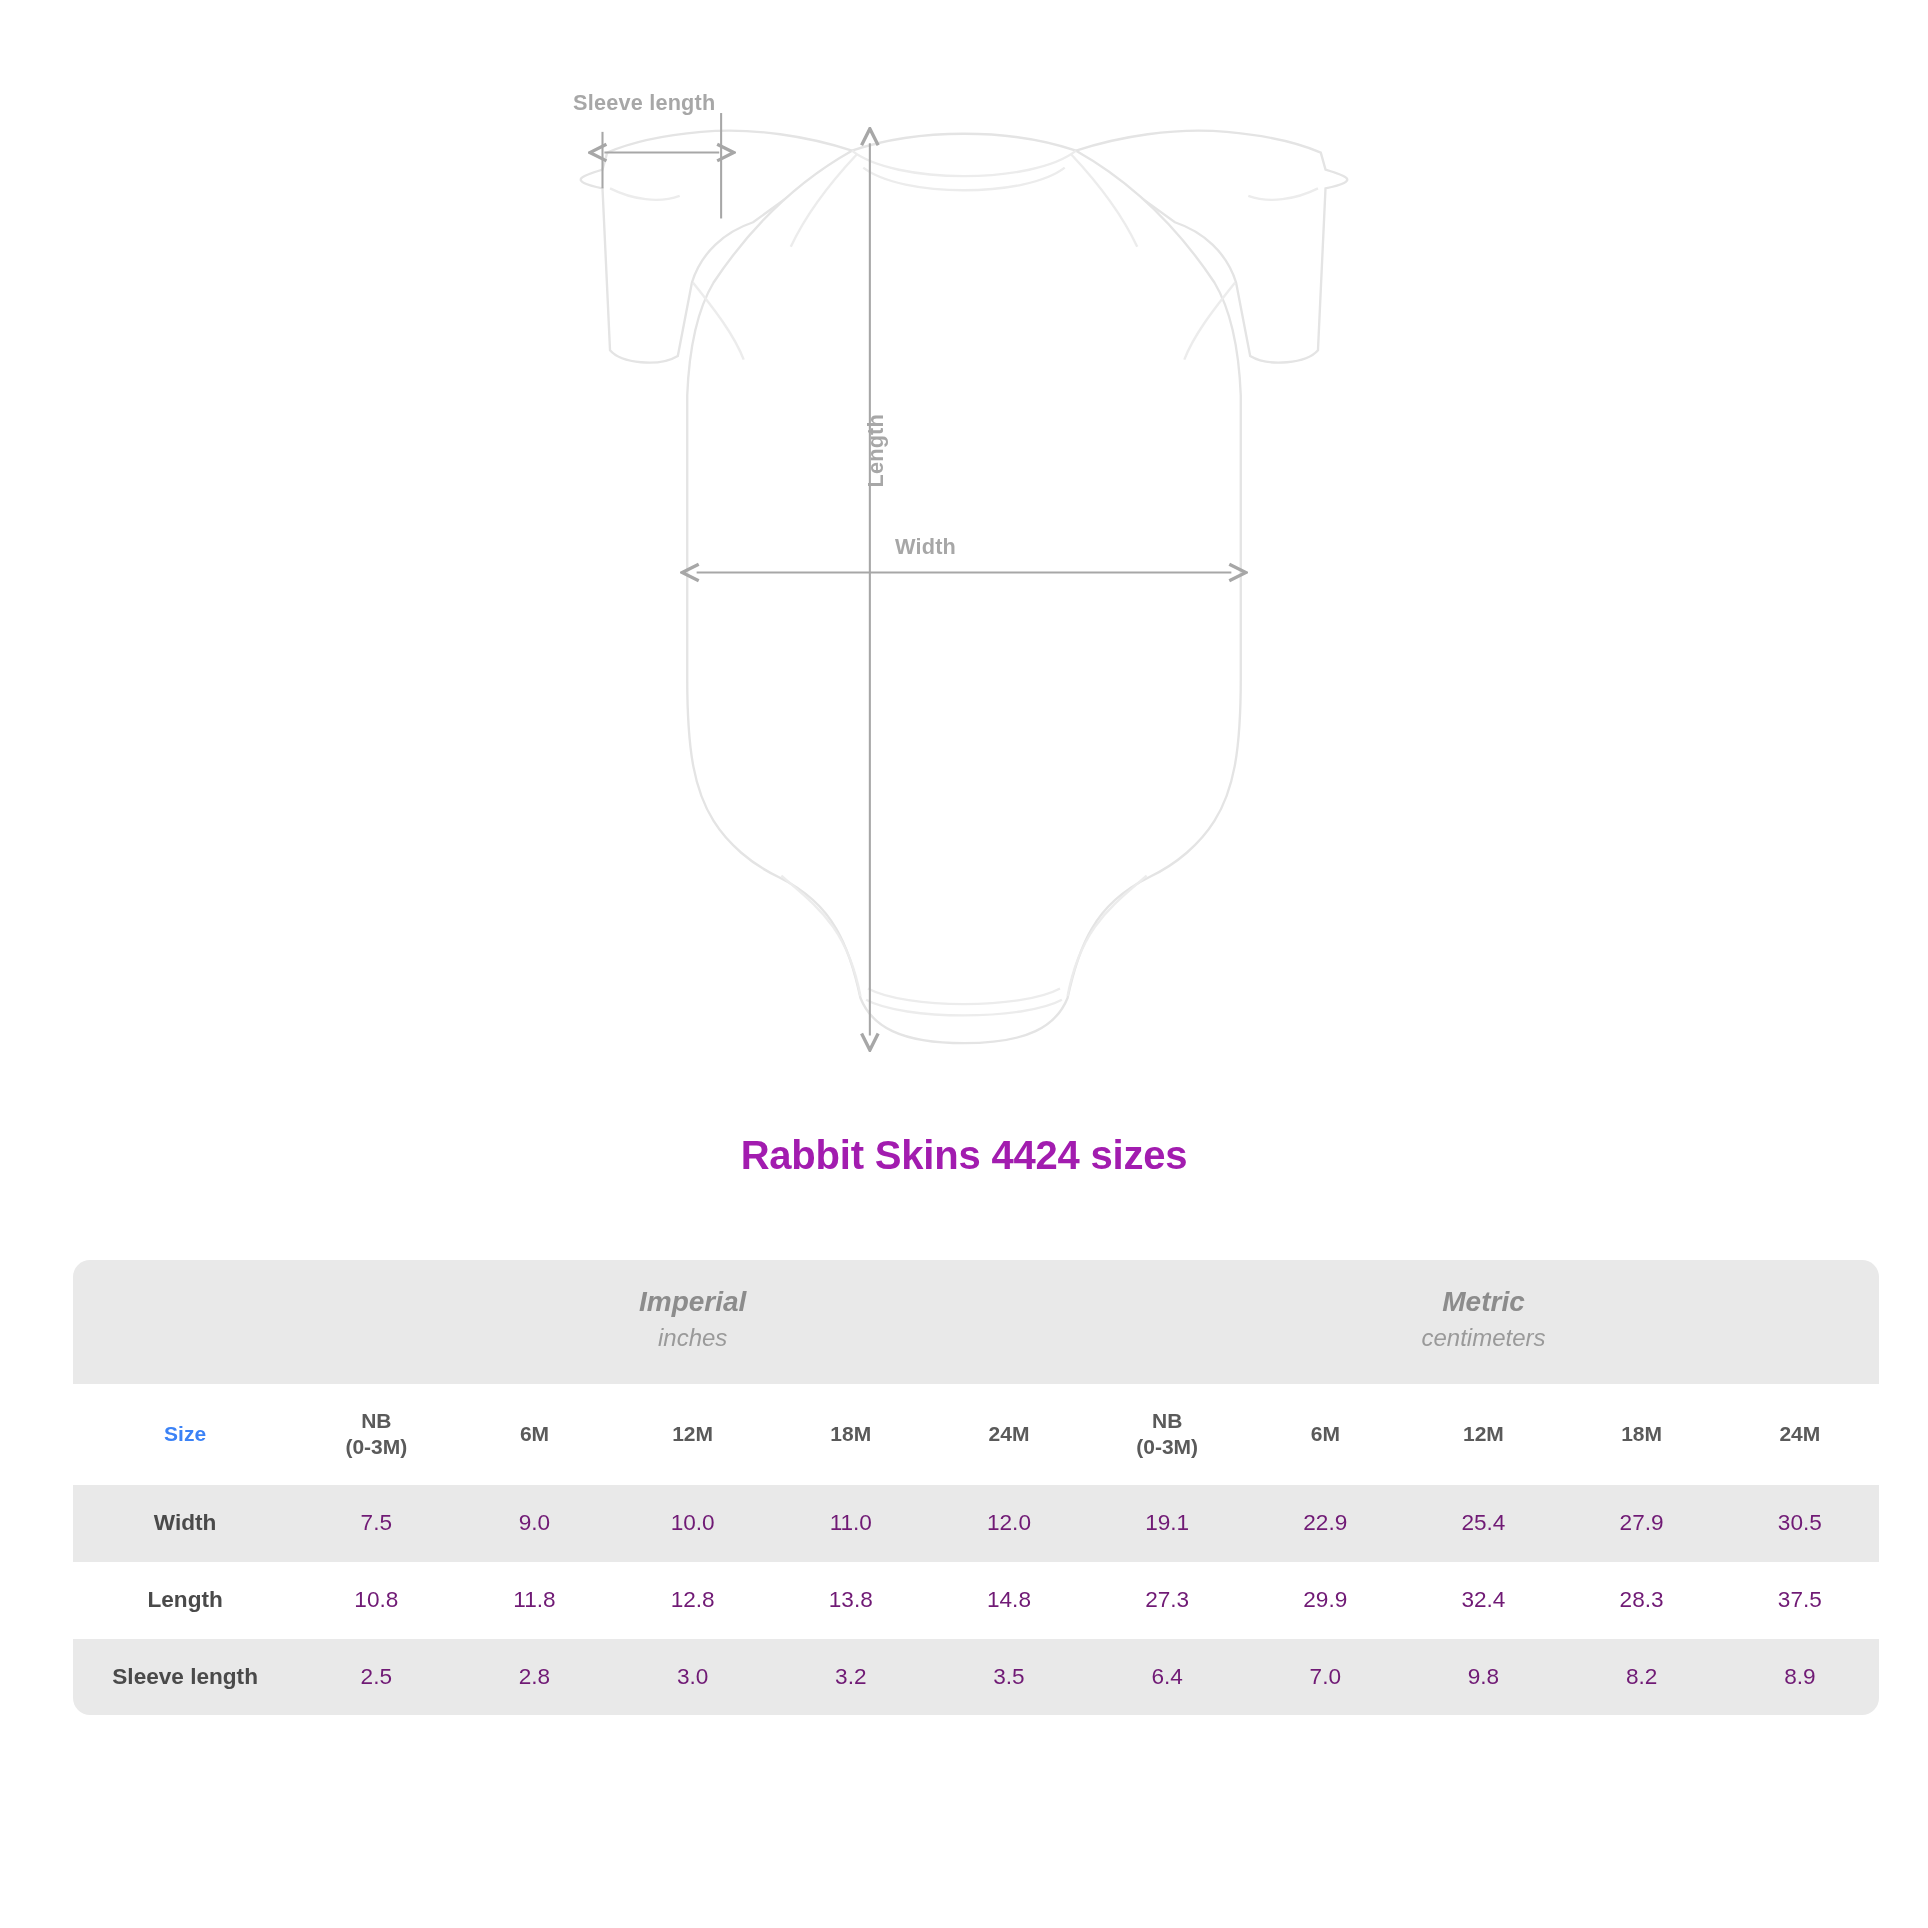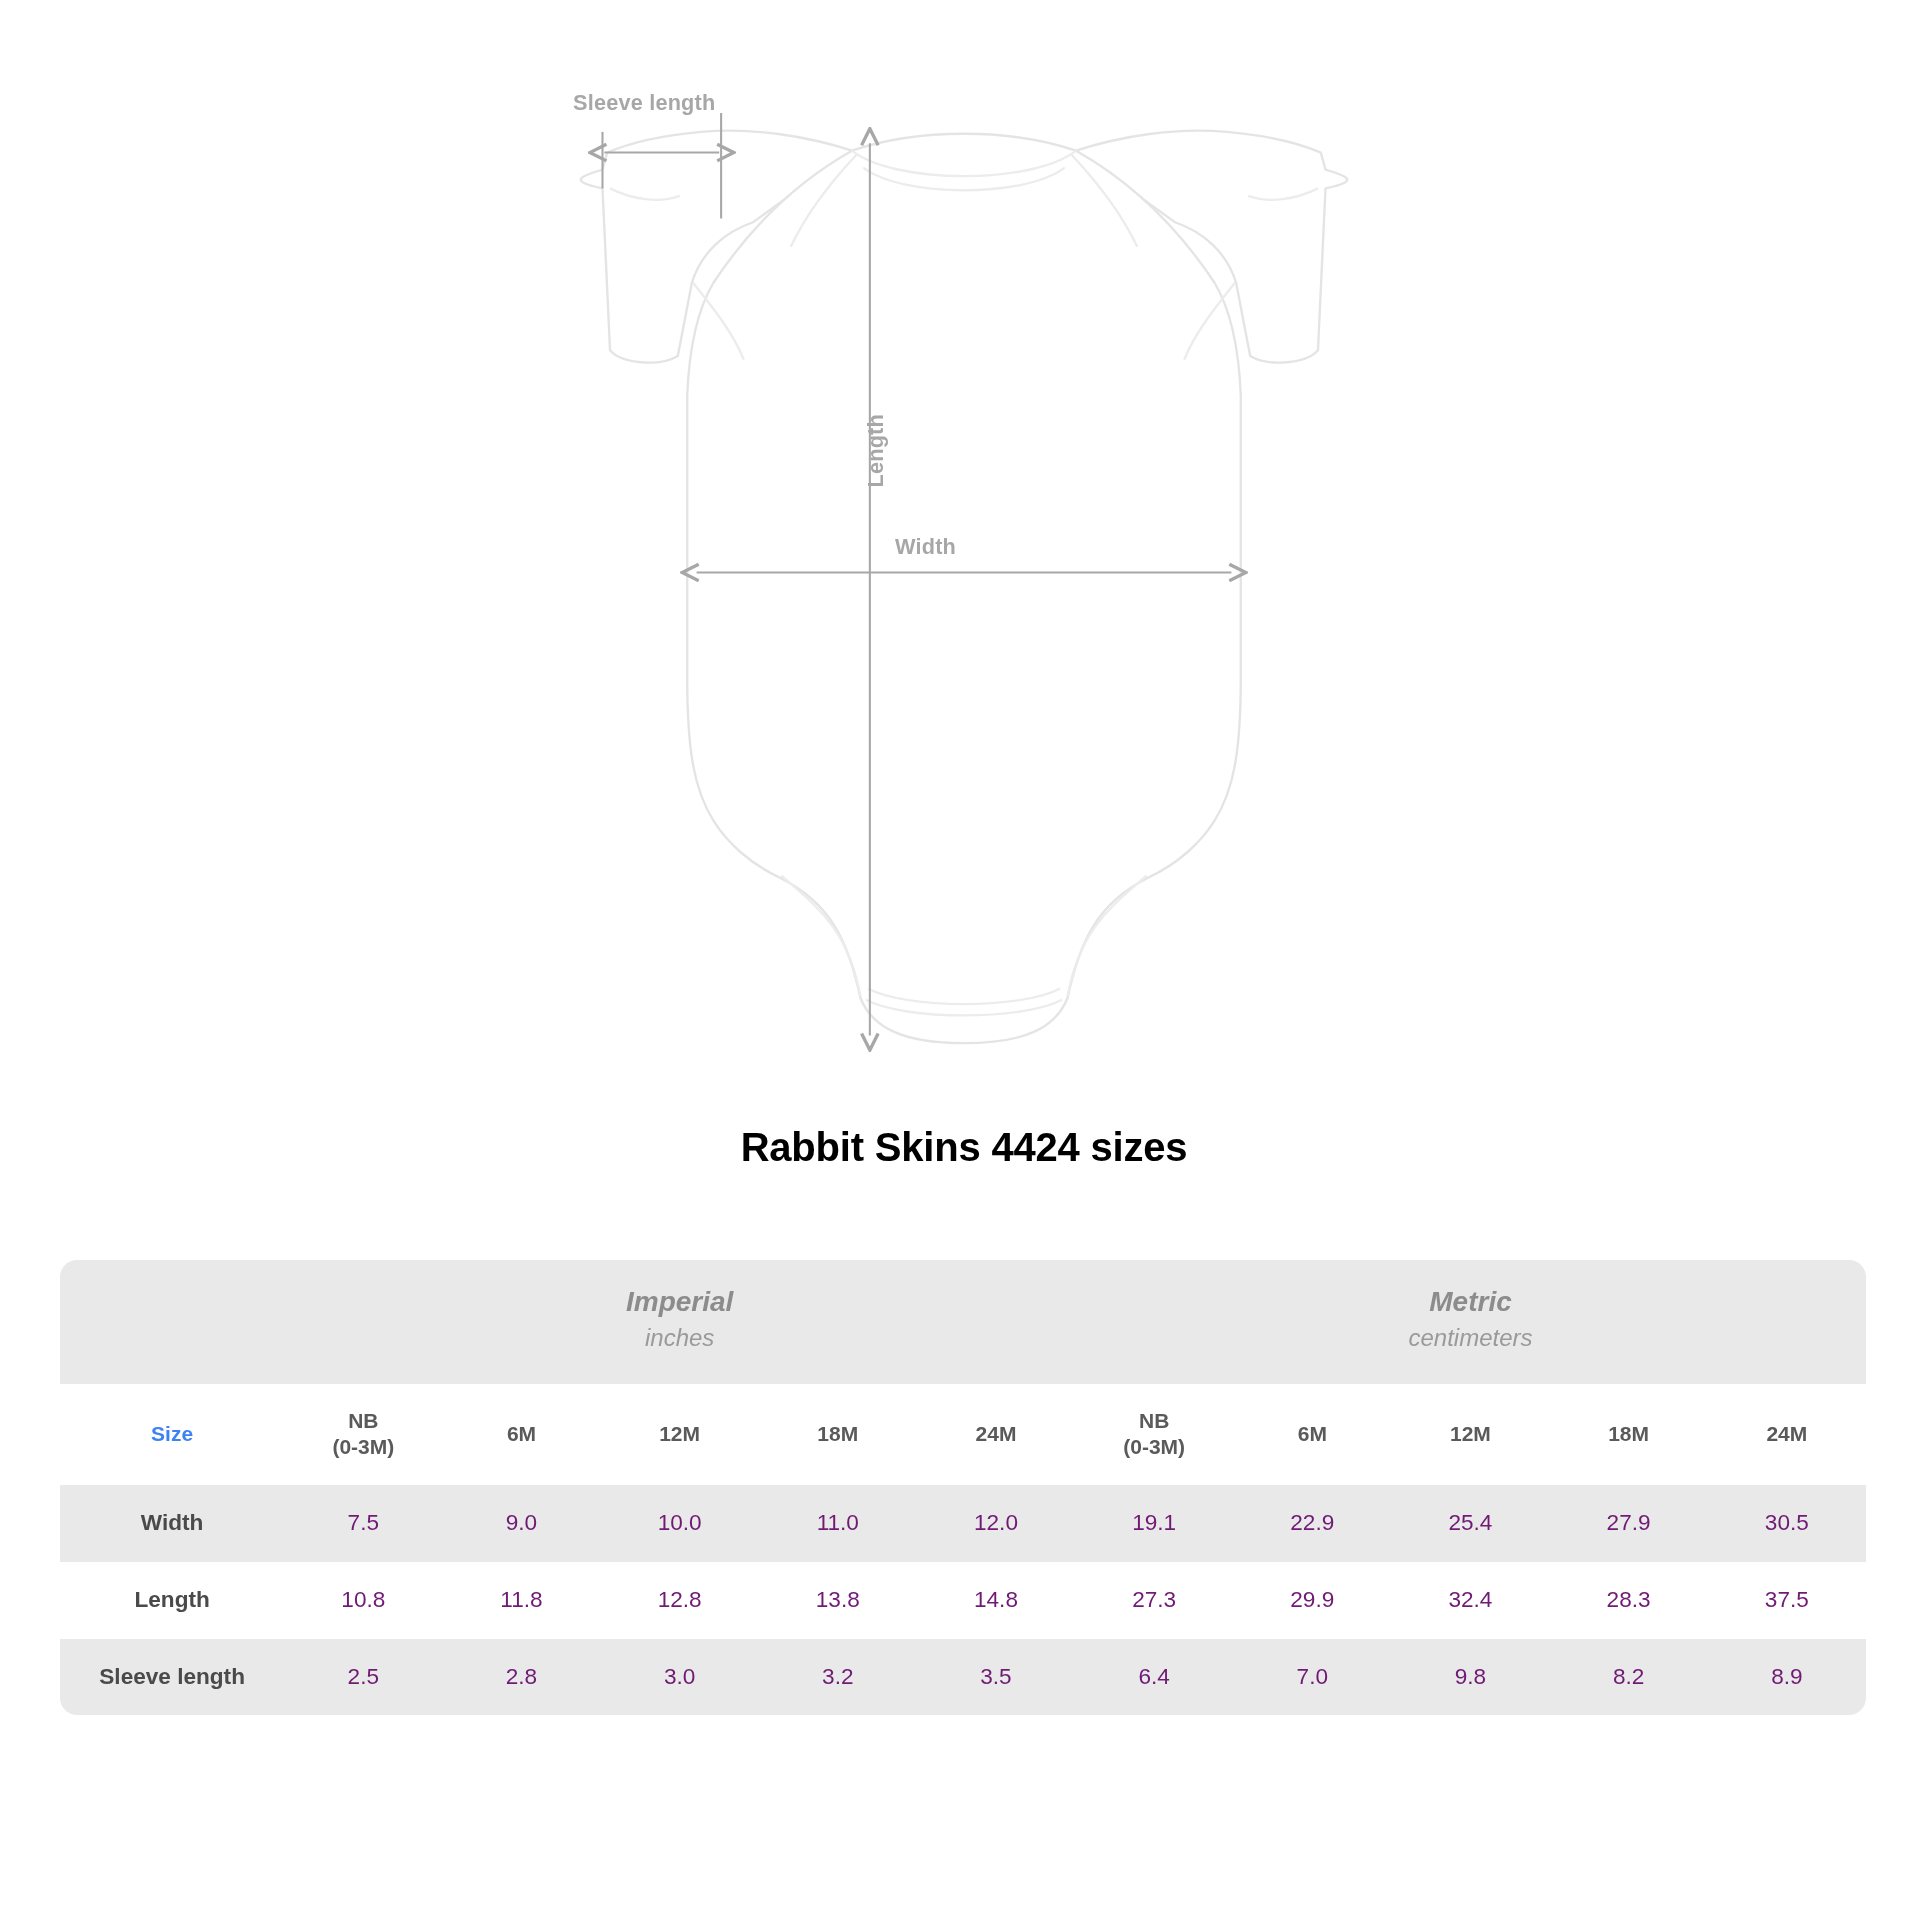--- a/index.html
+++ b/index.html
@@ -61,35 +61,35 @@
   .title-block {
     position: absolute;
     left: 0;
     top: 1121px;
     width: 1928px;
     text-align: center;
   }
   .chart-title {
     font-size: 40px;
     font-weight: bold;
-    color: #000000;
-    margin: 4px;
+    color: #a21caf;
+    margin: 12px;
     letter-spacing: -0.2px;
   }
   .chart-note {
     margin-top: 21px;
     font-size: 21.7px;
     font-style: italic;
     color: #8c8c8c;
   }
 
   
   .table-wrap {
     position: absolute;
-    left: 60px;
+    left: 73px;
     top: 1260px;
     width: 1806px;
   }
   table.size-table {
     border-collapse: separate;
     border-spacing: 0;
     width: 1806px;
     table-layout: fixed;
   }
   table.size-table tr.unit-row td {

